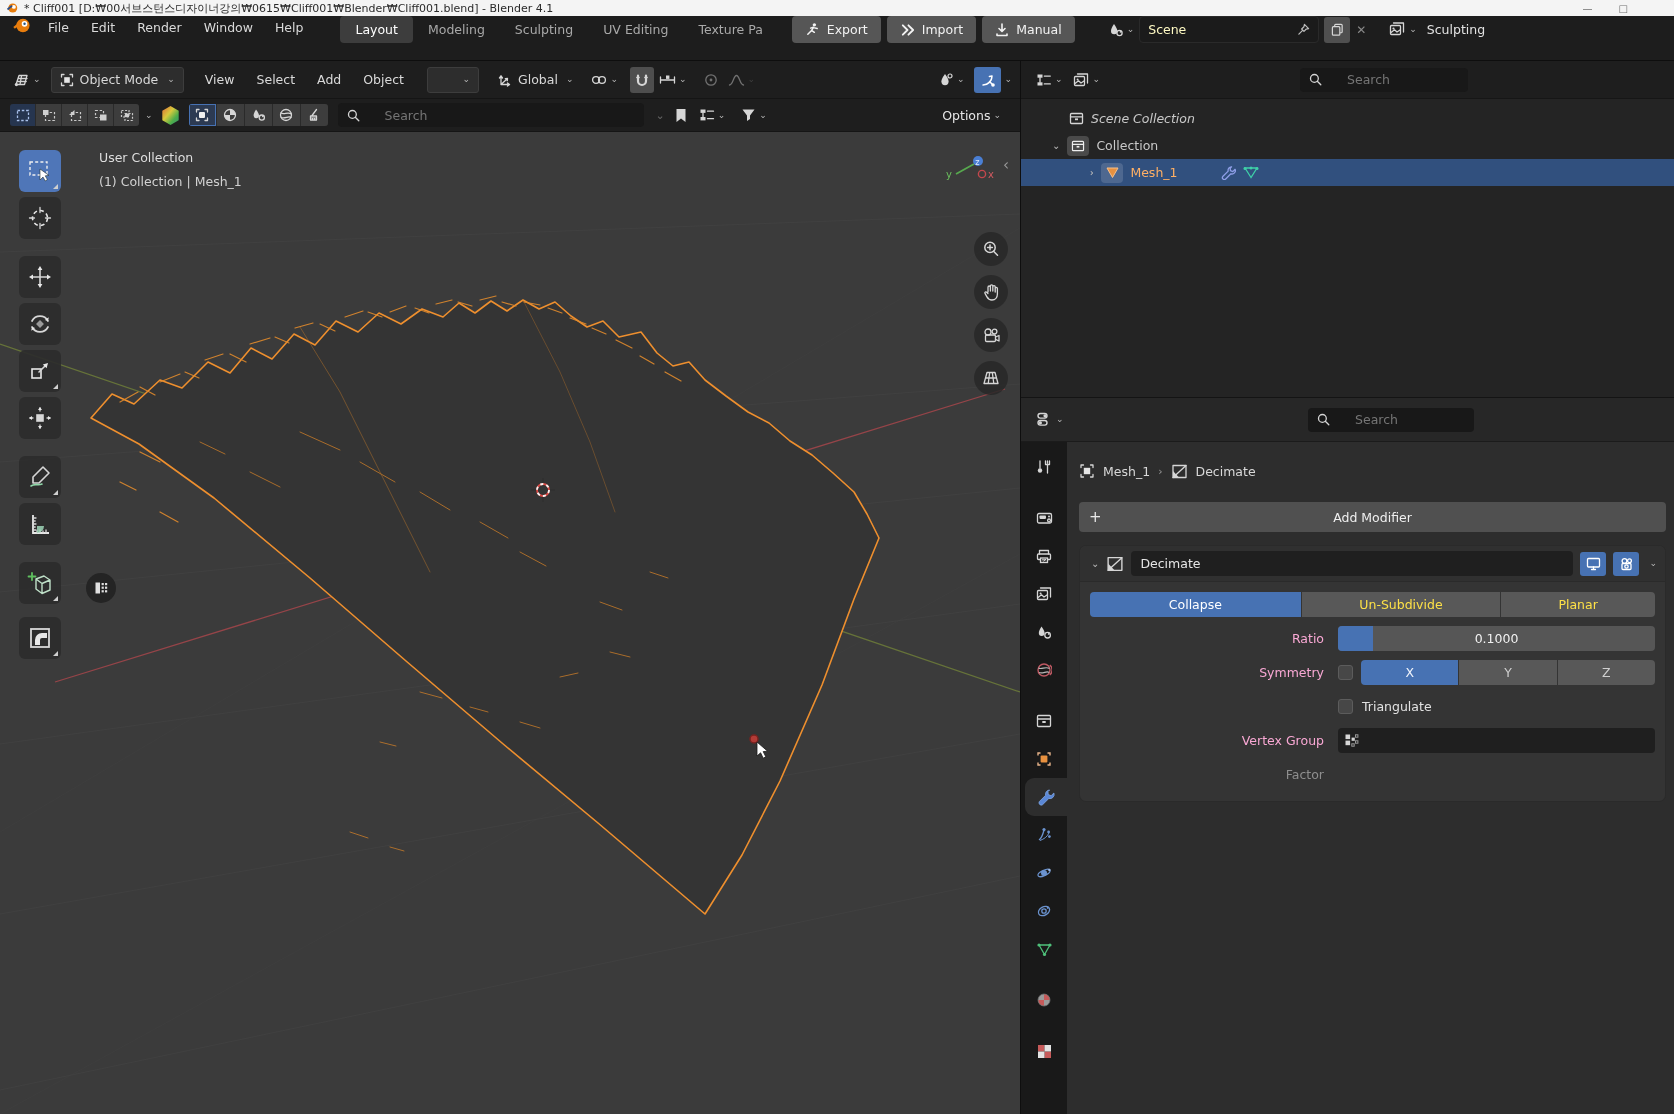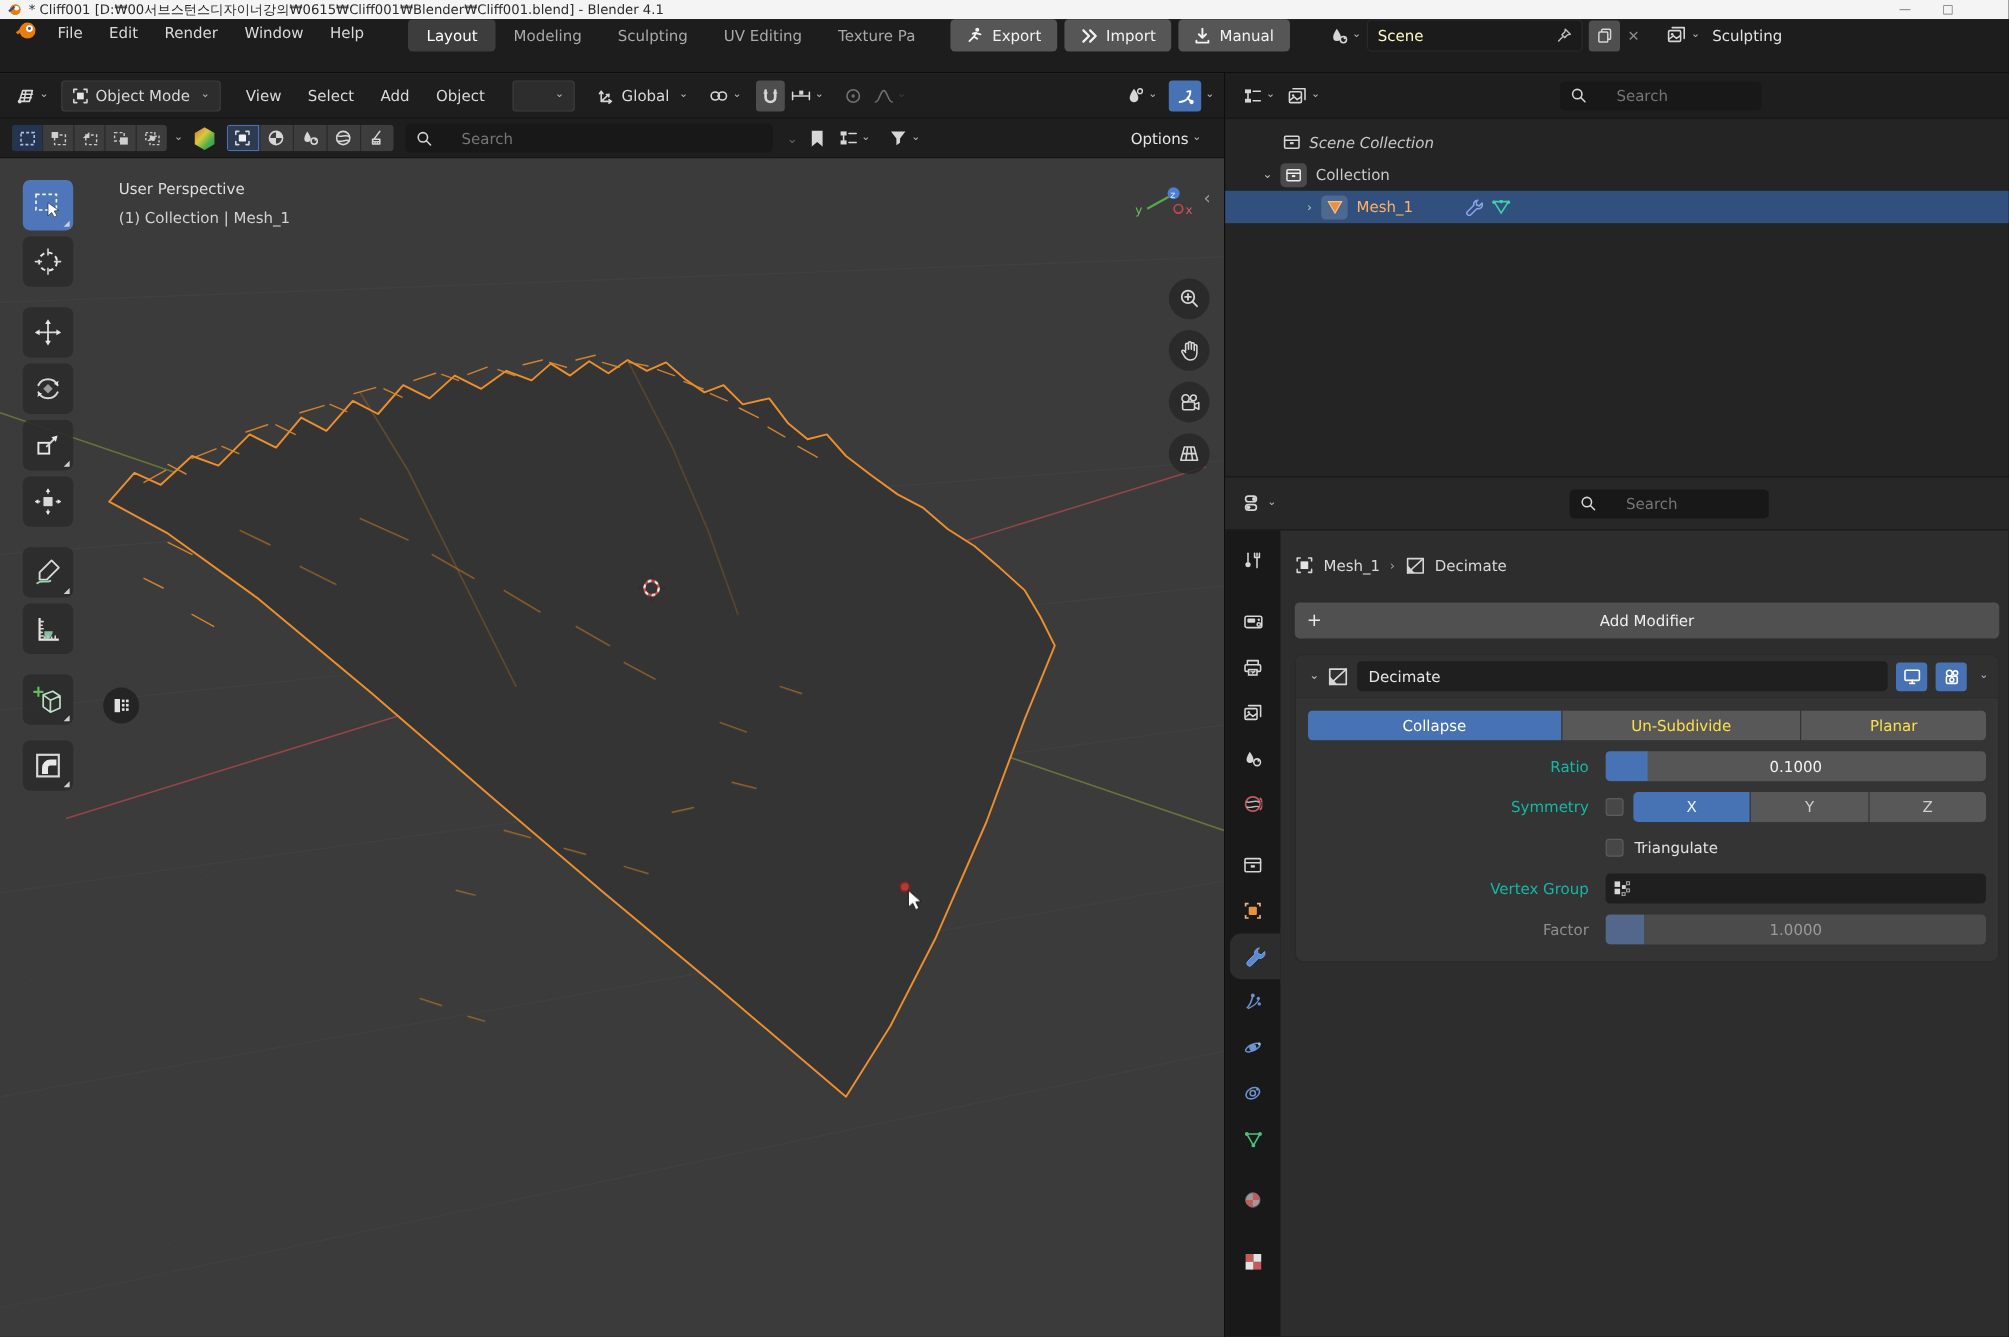--- a/index.html
+++ b/index.html
@@ -100,21 +100,21 @@
     align-items:center; gap:7px; padding:0 8px; border-bottom:1px solid #2a2a2a; }
   .namefield { flex:1; height:25px; background:#1f1f1f; border-radius:4px; border:none; outline:none;
     color:#e6e6e6; padding:0 9px; font-family:inherit; font-size:12.5px; }
   .togglebtn { width:26px; height:24px; border-radius:3px; background:#4772b3; display:flex;
     align-items:center; justify-content:center; }
   .mod-body { padding:10px 10px 14px; }
   .modes { display:flex; gap:1px; height:25px; border-radius:4px; overflow:hidden; }
   .modes .m { background:#585858; color:#fde047; display:flex; align-items:center; justify-content:center; }
   .modes .m.active { background:#4772b3; color:#fff; }
   .prow { display:flex; align-items:center; height:25px; margin-top:9px; }
-  .plabel { width:248px; text-align:right; padding-right:14px; color:#14b8a6; flex:none; }
+  .plabel { width:248px; text-align:right; padding-right:14px; color:#f9a8d4; flex:none; }
   .plabel.dim { color:#8e8e8e; }
   .slider { flex:1; height:25px; background:#565656; border-radius:4px; position:relative; overflow:hidden; }
   .slider .fill { position:absolute; left:0; top:0; bottom:0; width:11%; background:#4772b3; }
   .slider .val { position:absolute; inset:0; display:flex; align-items:center; justify-content:center; color:#f1f1f1; }
   .slider.disabled { background:#4b4b4b; }
   .slider.disabled .fill { background:#53678c; }
   .slider.disabled .val { color:#9a9a9a; }
   .axisseg { flex:1; display:flex; gap:1px; height:25px; border-radius:4px; overflow:hidden; }
   .axisseg .a { flex:1; background:#585858; color:#cfcfcf; display:flex; align-items:center; justify-content:center; }
   .axisseg .a.active { background:#4772b3; color:#eef2fa; }
@@ -519,21 +519,21 @@
         <g>
           <line x1="974" y1="32" x2="956" y2="42" stroke="#57a84e" stroke-width="1.8"></line>
           <text x="946" y="46" fill="#6bbf5e" font-size="10">y</text>
           <circle cx="978" cy="29" r="5" fill="#4a7fd4"></circle>
           <text x="975.2" y="32.8" fill="#dfe8f8" font-size="8">z</text>
           <circle cx="982" cy="42" r="3.6" fill="none" stroke="#c4474d" stroke-width="1.4"></circle>
           <text x="988" y="46" fill="#d05a60" font-size="10">x</text>
         </g>
       </svg>
 
-      <div class="vp-text">User Perspective</div>
+      <div class="vp-text">User Collection</div>
       <div class="vp-text2">(1) Collection | Mesh_1</div>
       <div class="collapse-arrow">‹</div>
 
       <div class="toolcol">
         <div class="tool active">
           <svg width="24" height="22" viewBox="0 0 24 22">
               <rect x="2" y="2" width="17" height="13" fill="none" stroke="#f0f0f0" stroke-width="1.4" stroke-dasharray="3 2.2"></rect>
               <polygon points="12,9 12,20 15,17 17.2,21 19.4,19.6 17.2,15.8 21,15.4" fill="#fff" stroke="#233" stroke-width="0.6"></polygon>
             </svg>
           <span class="subtri"></span>
@@ -965,24 +965,20 @@
                         <rect x="11.5" y="1.8" width="2.4" height="2.4" fill="none" stroke="#9a9a9a" stroke-width="1"></rect>
                         <rect x="11.5" y="7.8" width="2.4" height="2.4" fill="none" stroke="#9a9a9a" stroke-width="1"></rect>
                         <rect x="7.8" y="10.8" width="2.4" height="2.4" fill="none" stroke="#9a9a9a" stroke-width="1"></rect>
                       </svg>
                   </span>
                 </div>
               </div>
 
               <div class="prow">
                 <span class="plabel dim">Factor</span>
-                <div class="slider disabled">
-                  <div class="fill" style="width:10%;"></div>
-                  <div class="val">1.0000</div>
-                </div>
               </div>
 
             </div>
           </div>
         </div>
       </div>
     </div>
   </div>
 </div>
 

